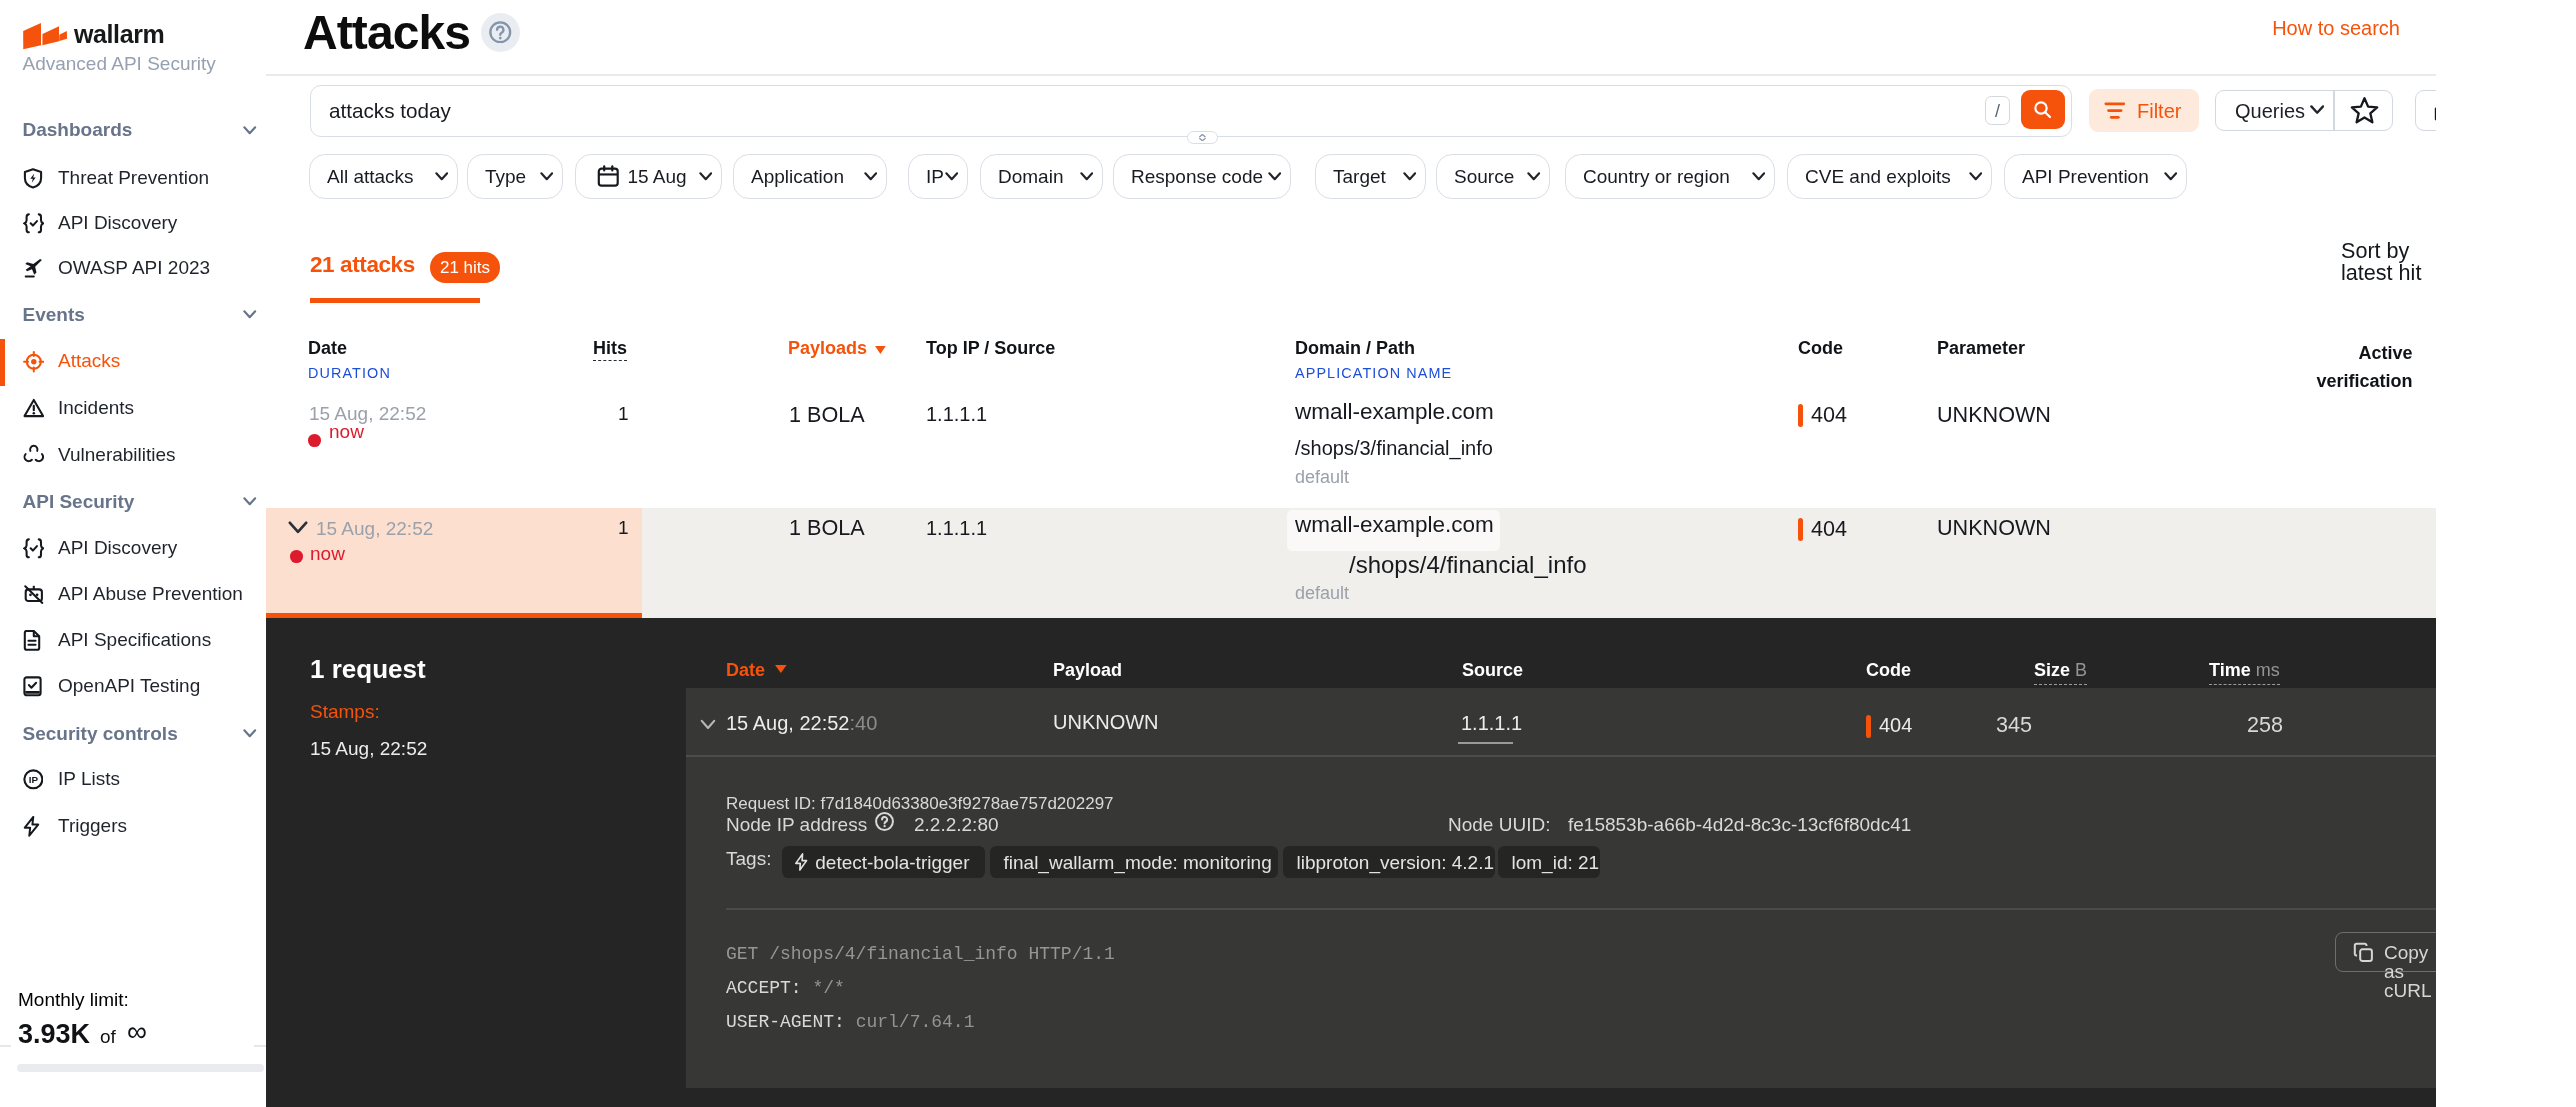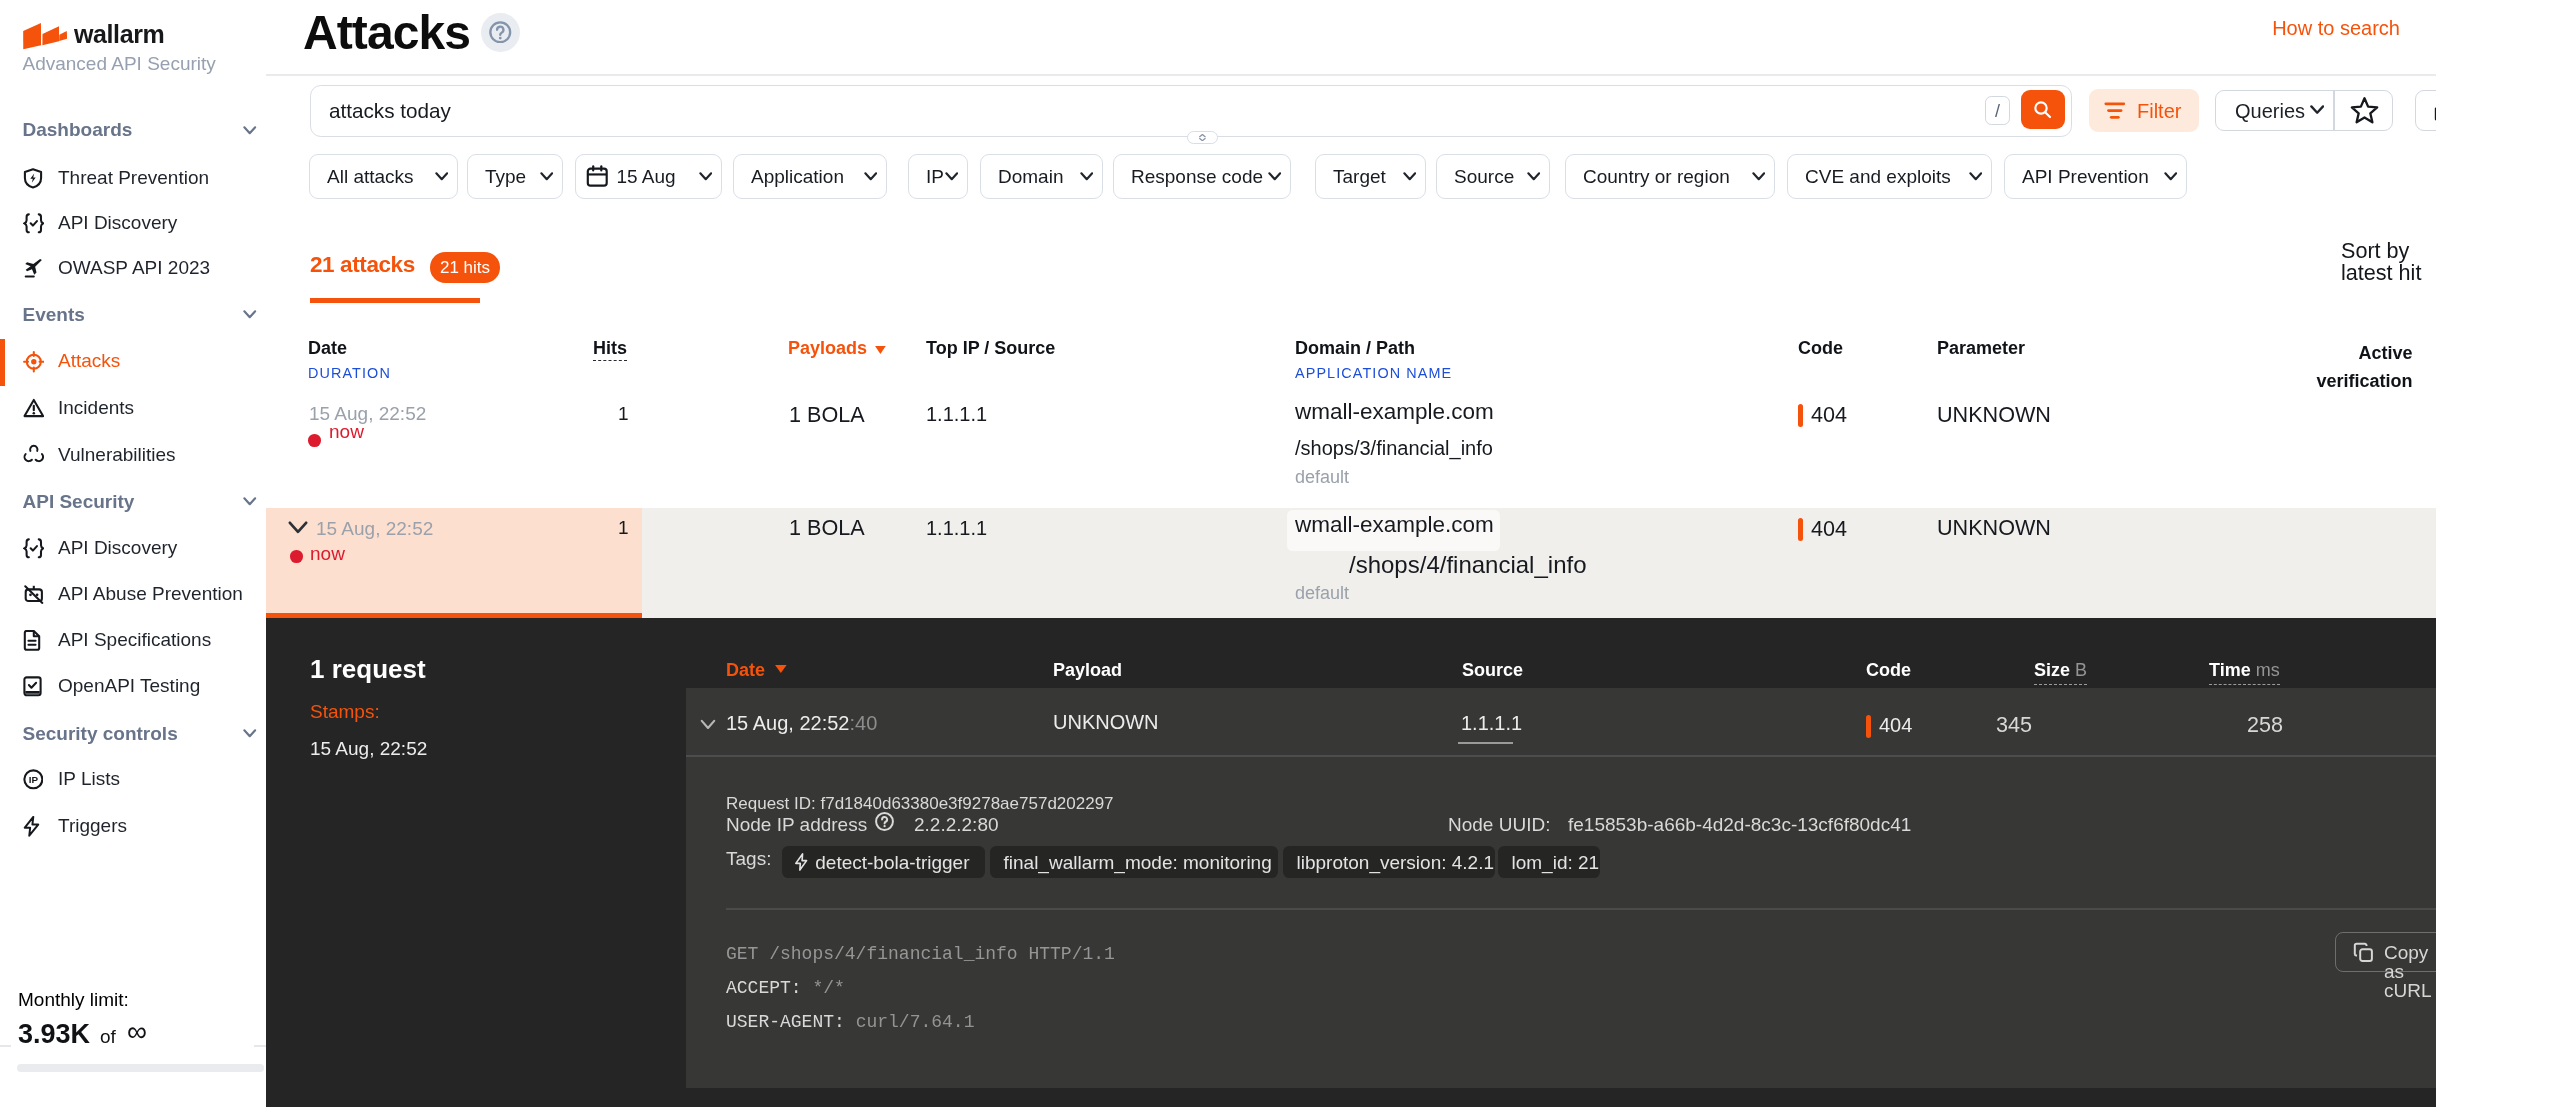--- a/index.html
+++ b/index.html
@@ -5,21 +5,21 @@
 html,body{margin:0;padding:0;background:#fff}
 #app{position:relative;width:2436px;height:1107px;background:#fff;overflow:hidden;
   font-family:"Liberation Sans",sans-serif;color:#16191f;line-height:1}
 .abs{position:absolute}
 .b{font-weight:700}
 .muted{color:#9aa1ab}
 .caps{font-size:14.4px;letter-spacing:1.1px;color:#1d4ed8}
 .hdr{font-size:18px;font-weight:700;color:#101419}
 .cell{font-size:19px}
 svg{display:block}
-.chip{position:absolute;top:154px;height:45px;border:1.8px solid #dadfe6;border-radius:9px;
+.chip{position:absolute;top:154px;height:45px;border:1.8px solid #dadfe6;border-radius:16px;
   display:flex;align-items:center;justify-content:space-between;box-sizing:border-box;
   padding:0 9px 0 17px;font-size:19px;color:#181c22;background:#fff}
 .navitem{position:absolute;left:58px;font-size:19px;color:#1f242c;white-space:nowrap}
 .navhead{position:absolute;left:22.5px;font-size:19px;font-weight:700;color:#68748a}
 .navic{left:22.5px}
 .dk{color:#d9d9d9}
 .dim{color:#949494}
 .tagchip{position:absolute;top:846px;height:32px;background:#252524;border-radius:6.3px;
   display:flex;align-items:center;font-size:19px;color:#e3e3e3;white-space:nowrap}
 .mono{font-family:"Liberation Mono",monospace;font-size:18px}
@@ -124,21 +124,21 @@
  <svg class="chev" width="13.5" height="9" viewBox="0 0 15 10">
         <path d="M1.5 1.5 L7.5 8 L13.5 1.5" fill="none" stroke="#20242b" stroke-width="2.4" stroke-linecap="round" stroke-linejoin="round"></path>
       </svg>
     </div>
 <div class="chip" style="left:467px;width:96px">
       <span>Type</span>
  <svg class="chev" width="13.5" height="9" viewBox="0 0 15 10">
         <path d="M1.5 1.5 L7.5 8 L13.5 1.5" fill="none" stroke="#20242b" stroke-width="2.4" stroke-linecap="round" stroke-linejoin="round"></path>
       </svg>
     </div>
-<div class="chip" style="left:575px;width:147px;padding-left:10px">
+<div class="chip" style="left:575px;width:147px;padding-left:21px">
  <span style="display:flex;align-items:center">
         <svg width="22.5" height="22.5" viewBox="0 0 25 25">
           <rect x="2" y="4" width="21" height="19" rx="3" fill="none" stroke="#15181d" stroke-width="2.4"></rect>
           <line x1="2" y1="10.5" x2="23" y2="10.5" stroke="#15181d" stroke-width="2.4"></line>
           <line x1="8" y1="1.5" x2="8" y2="6" stroke="#15181d" stroke-width="2.4" stroke-linecap="round"></line>
           <line x1="17" y1="1.5" x2="17" y2="6" stroke="#15181d" stroke-width="2.4" stroke-linecap="round"></line>
         </svg>
  <span style="margin-left:8px">15 Aug</span>
       </span>
  <svg class="chev" width="13.5" height="9" viewBox="0 0 15 10">

